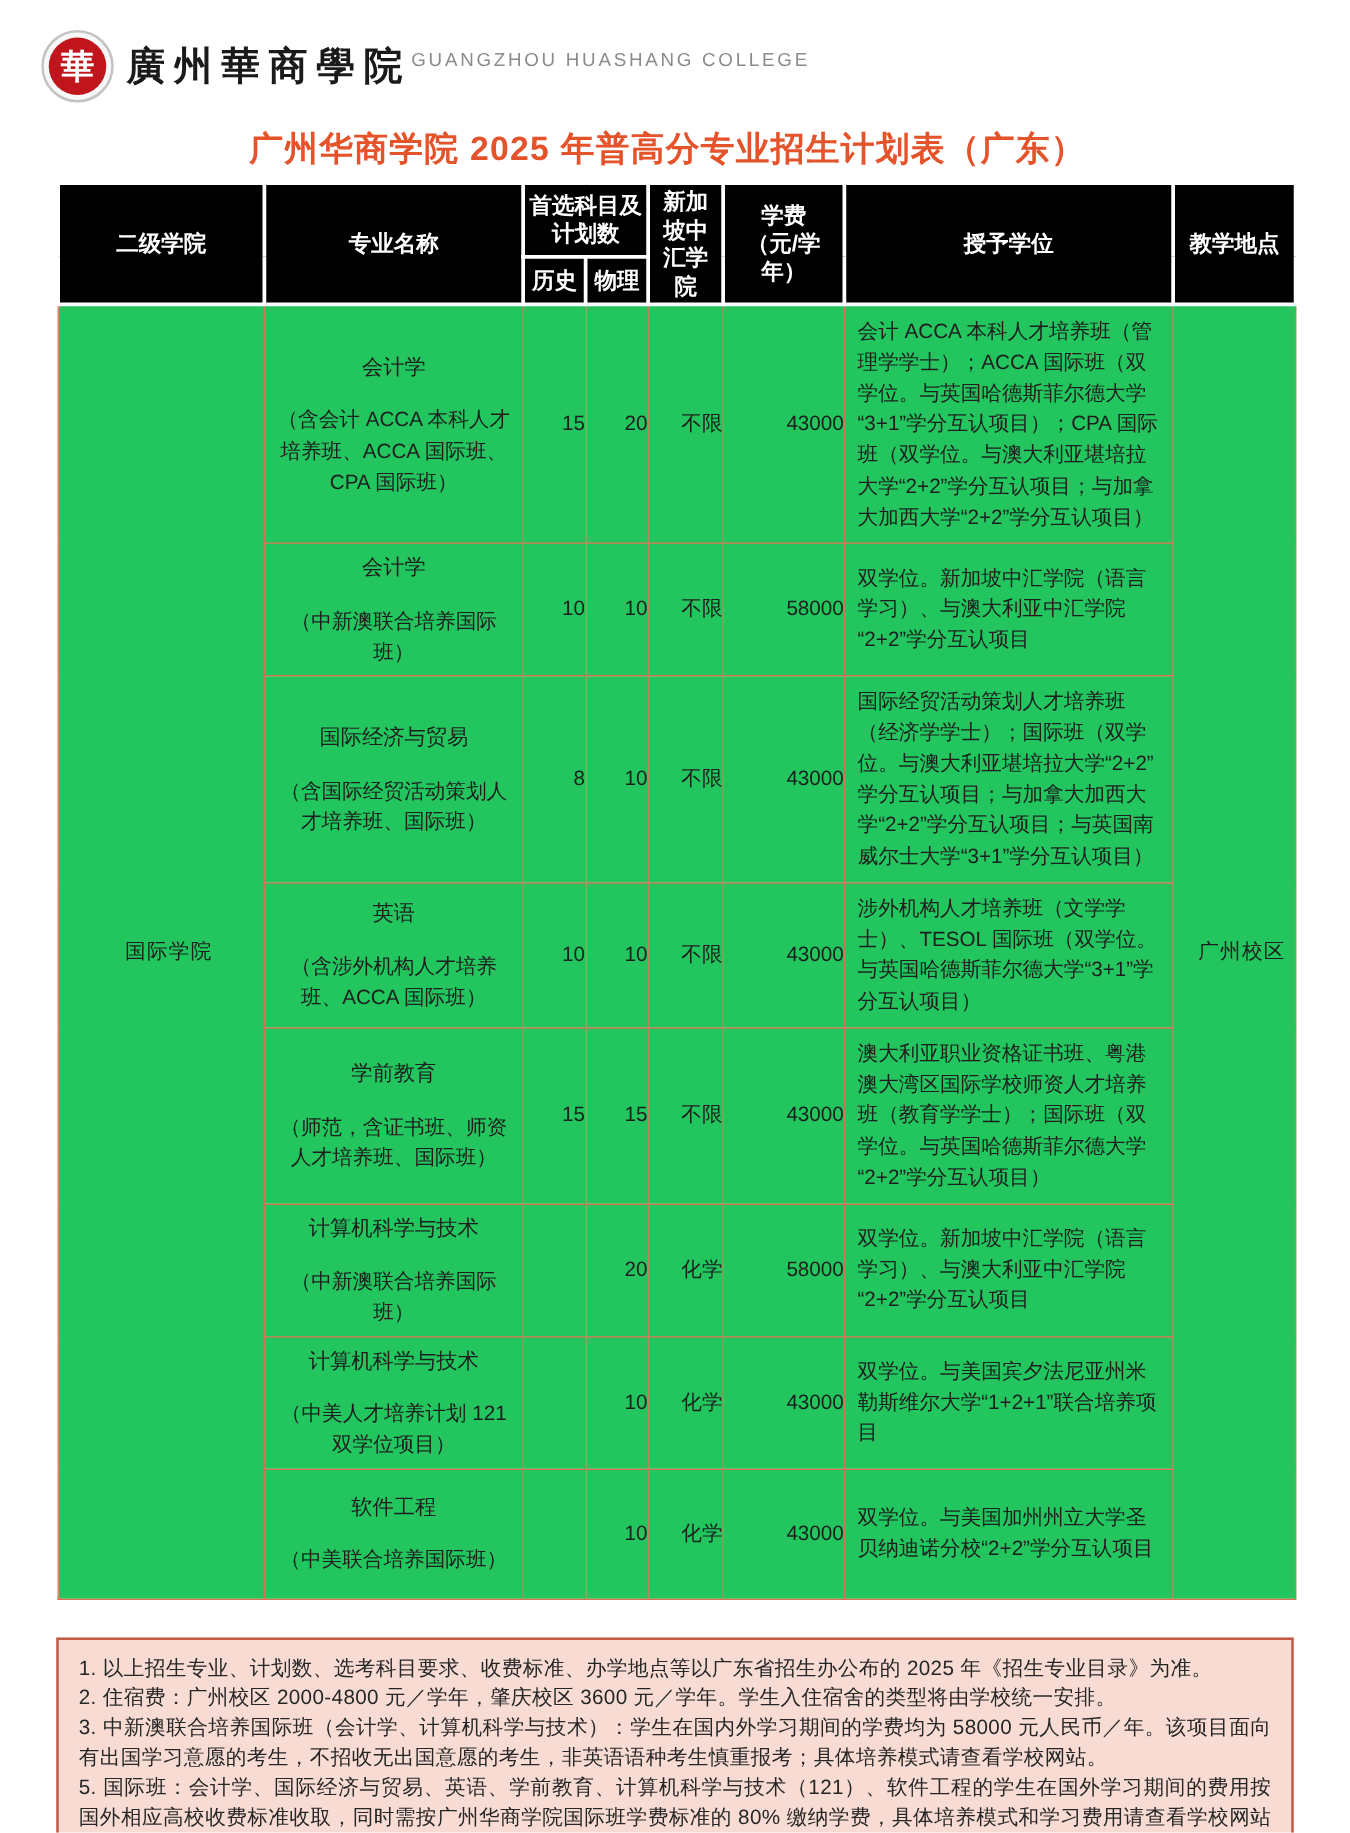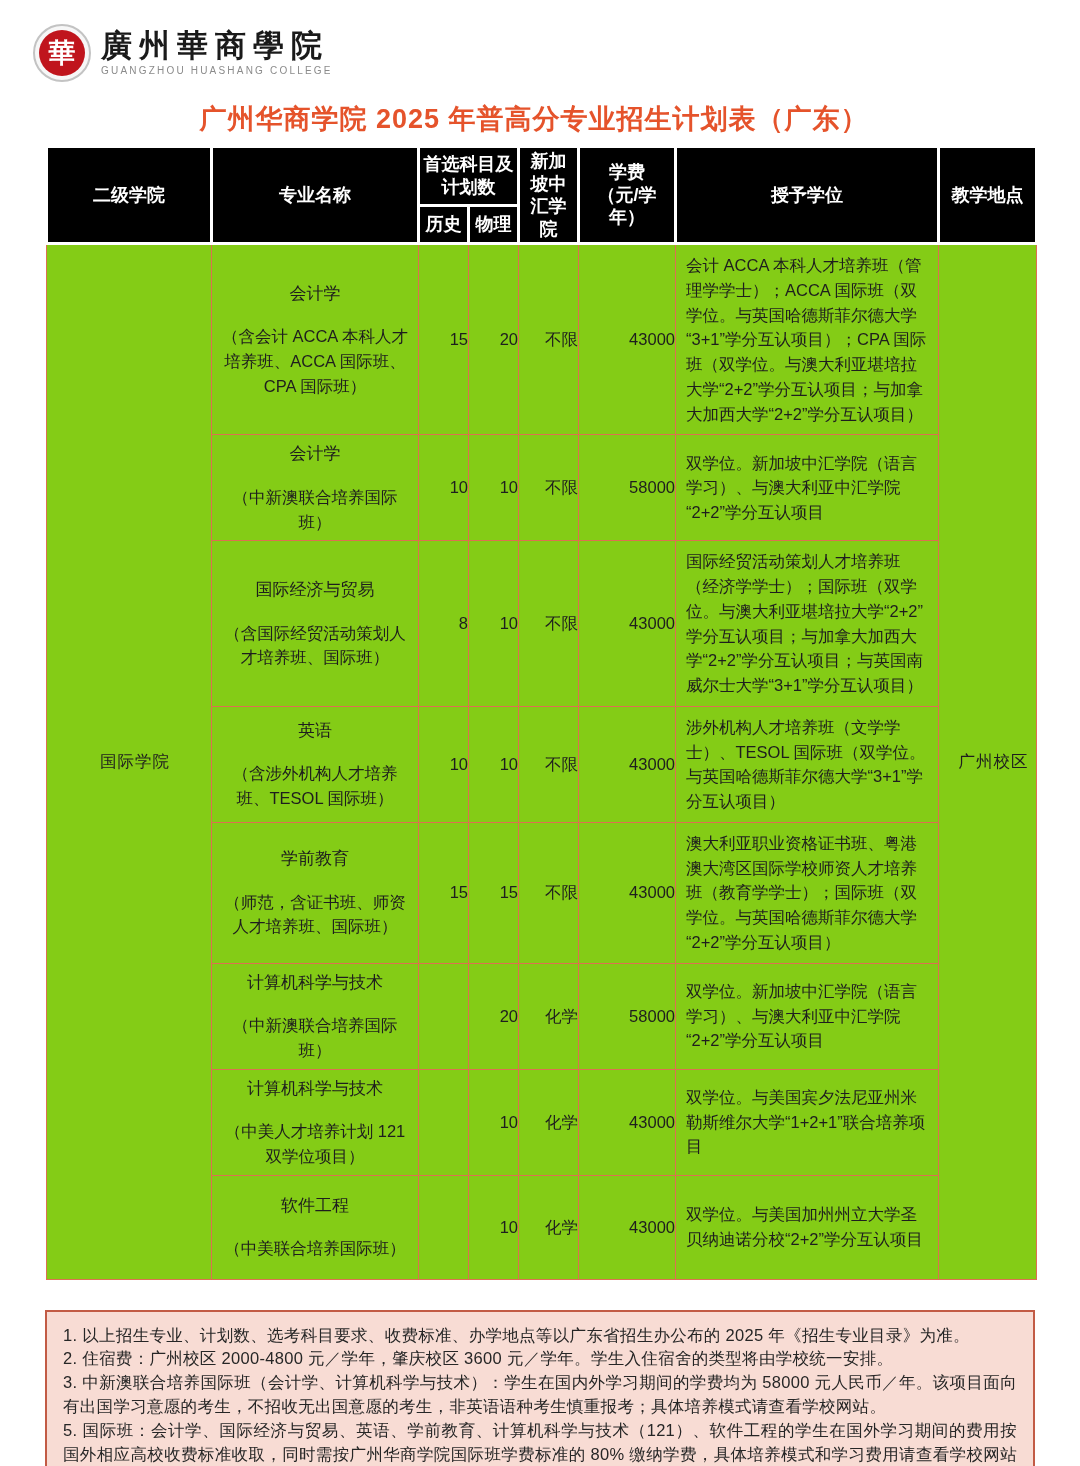--- a/index.html
+++ b/index.html
@@ -22,48 +22,48 @@
     display: flex; align-items: center; justify-content: center;
     flex: 0 0 auto;
   }
   .seal-inner {
     width: 46px; height: 46px; border-radius: 50%;
     background: #c0151d; color: #fff;
     display: flex; align-items: center; justify-content: center;
     font-family: "Liberation Serif", "DejaVu Serif", serif;
     font-weight: bold; font-size: 27px; line-height: 1;
   }
-  .brand-text { display: flex; flex-direction: column; }
+  .brand-text { display: flex; }
   .brand-cn {
     font-family: "Liberation Serif", "DejaVu Serif", serif;
     font-weight: bold; font-size: 31px; color: #1a1a1a;
     letter-spacing: 7px; line-height: 1.05;
   }
   .brand-en {
-    font-size: 10px; color: #8b8b8b; letter-spacing: 2.2px; margin-top: 3px;
+    font-size: 15px; color: #8b8b8b; letter-spacing: 2.2px; margin-top: 3px;
   }
   .doc-title {
     text-align: center; color: #e5532b; font-size: 27px; font-weight: bold;
     letter-spacing: 1px; margin-top: 19px; margin-bottom: 8px;
   }
 
   
   table.plan-table {
     border-collapse: collapse; table-layout: fixed;
     width: 990px; margin-left: 45px;
   }
   .plan-table th {
     background: #000000; color: #ffffff; font-weight: bold;
     font-size: 18px; text-align: center; vertical-align: middle;
     border: 3px solid #ffffff; line-height: 1.25; padding: 2px;
   }
   .plan-table thead tr.th-top { height: 44px; }
   .plan-table thead tr.th-sub { height: 34px; }
   .plan-table td {
-    border: 1px solid #dd7052; background: #84cc16;
+    border: 1px solid #dd7052; background: #22c55e;
     font-size: 16.5px; color: #1e1e1e; vertical-align: middle;
     line-height: 1.5;
   }
   .c-college, .c-loc { text-align: center; font-size: 17px; letter-spacing: 1px; padding-left: 12px; }
   .c-major { text-align: center; padding: 6px 8px; }
   .major-name { font-size: 17px; }
   .major-note { font-size: 16.5px; margin-top: 18px; }
   .c-num { text-align: right; font-size: 17px; }
   .c-degree { text-align: left; padding: 8px 10px; font-size: 16.2px; line-height: 1.55; }
   tr.rh1 { height: 157px; }
@@ -164,21 +164,21 @@
         </td>
         <td class="c-num">8</td>
         <td class="c-num">10</td>
         <td class="c-num">不限</td>
         <td class="c-num">43000</td>
         <td class="c-degree">国际经贸活动策划人才培养班（经济学学士）；国际班（双学位。与澳大利亚堪培拉大学“2+2”学分互认项目；与加拿大加西大学“2+2”学分互认项目；与英国南威尔士大学“3+1”学分互认项目）</td>
       </tr>
       <tr class="rh4">
         <td class="c-major">
           <div class="major-name">英语</div>
-          <div class="major-note">（含涉外机构人才培养班、TESOL 国际班）</div>
+          <div class="major-note">（含涉外机构人才培养班、ACCA 国际班）</div>
         </td>
         <td class="c-num">10</td>
         <td class="c-num">10</td>
         <td class="c-num">不限</td>
         <td class="c-num">43000</td>
         <td class="c-degree">涉外机构人才培养班（文学学士）、TESOL 国际班（双学位。与英国哈德斯菲尔德大学“3+1”学分互认项目）</td>
       </tr>
       <tr class="rh5">
         <td class="c-major">
           <div class="major-name">学前教育</div>

